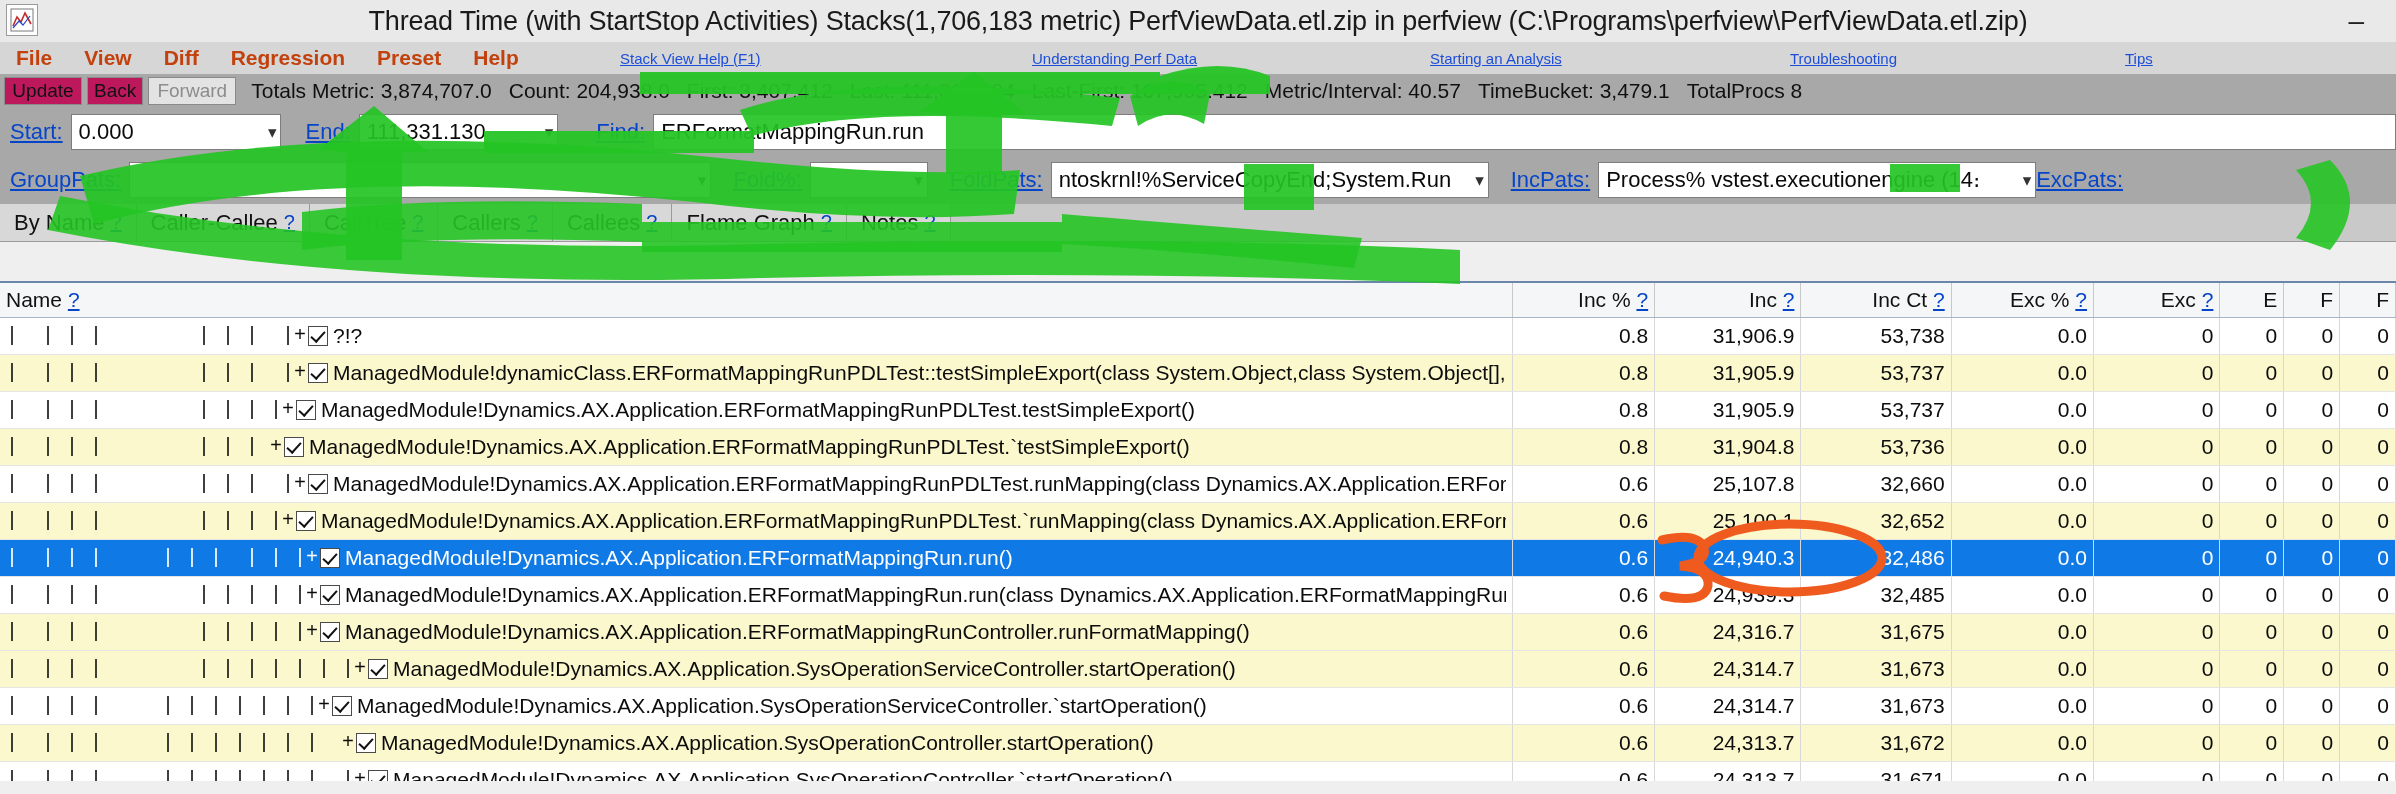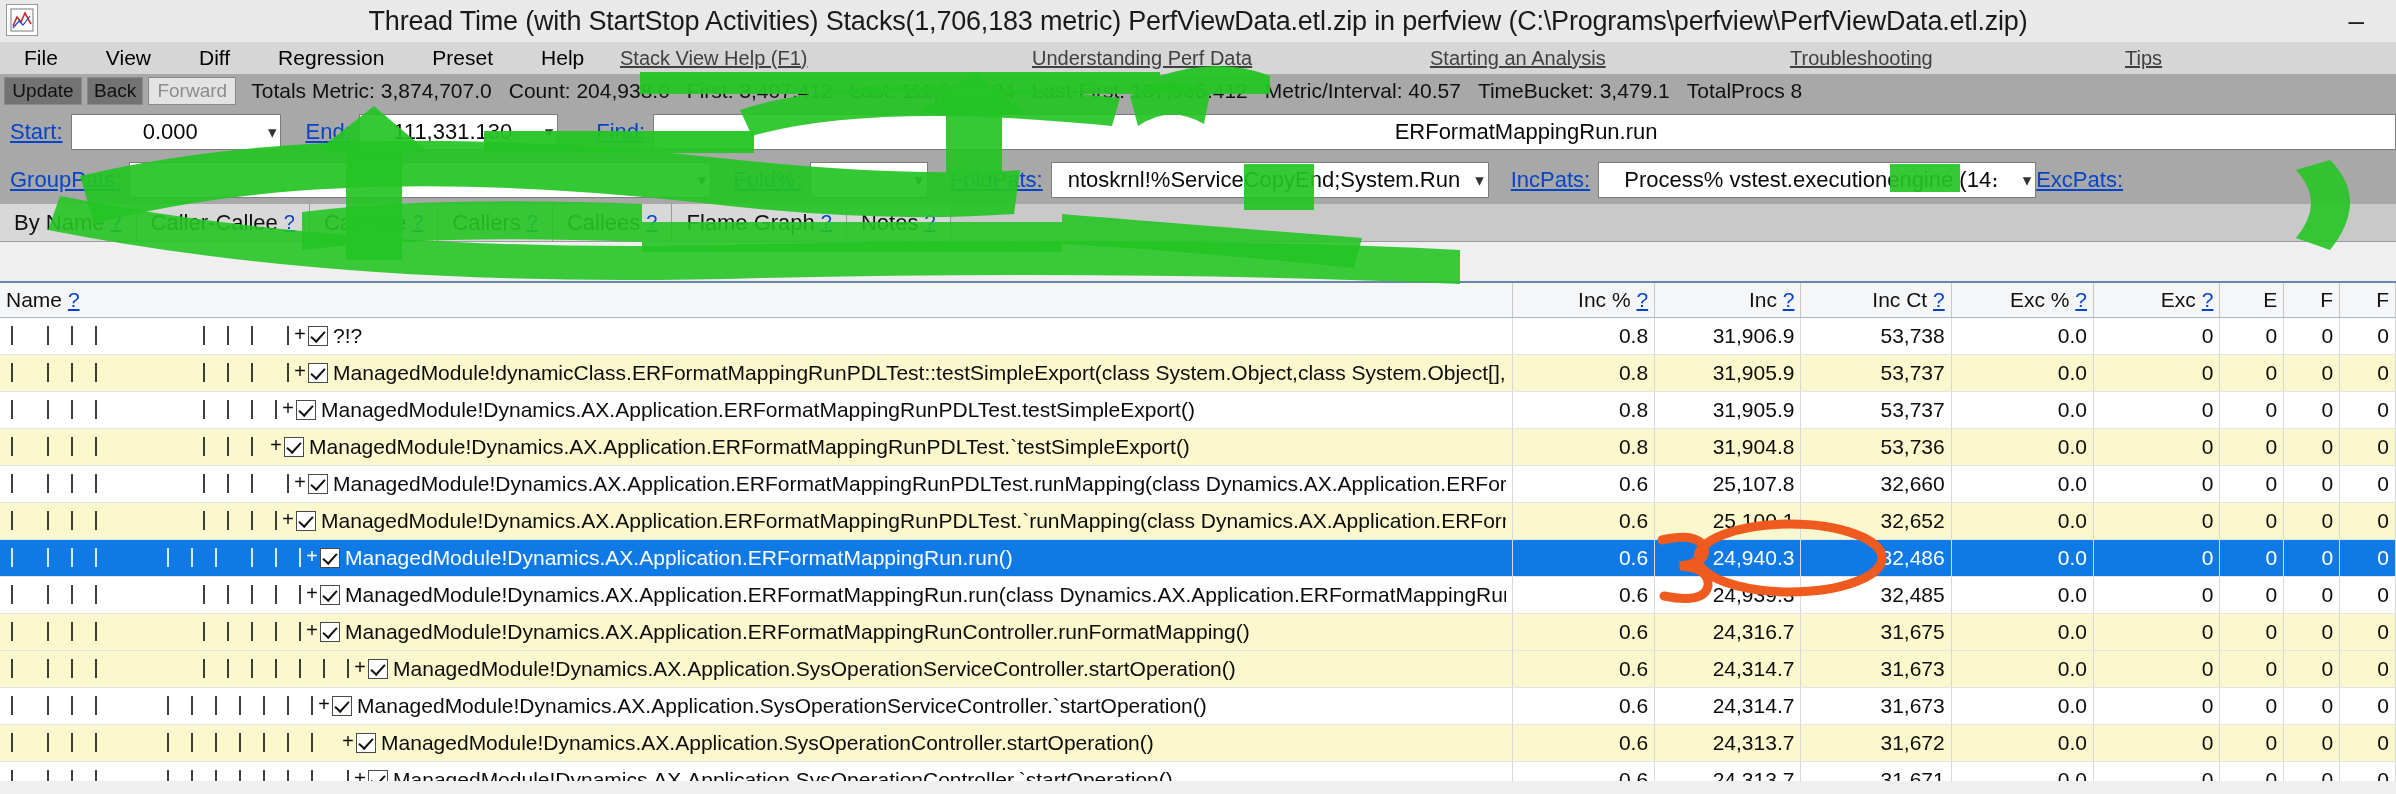--- a/index.html
+++ b/index.html
@@ -55,53 +55,54 @@
   
   .menubar {
     height: 32px;
     background: #d6d6d6;
     display: flex;
     align-items: center;
     position: relative;
   }
   .menu-item {
     font-size: 21px;
-    color: #000000;
-    padding: 0 24px;
-    white-space: nowrap;
+    color: #c2410c;
+    padding: 0 16px;
+    white-space: nowrap;
+    font-weight: bold;
   }
   .menu-links {
     position: absolute;
     left: 620px; top: 0;
     height: 32px;
     width: 1776px;
     display: flex;
     align-items: center;
   }
   .menu-link {
-    font-size: 20px;
-    color: #404040;
+    font-size: 15px;
+    color: #1d4ed8;
     text-decoration: underline;
     white-space: nowrap;
     position: absolute;
   }
 
   
   .navrow {
     height: 34px;
     background: #a8a8a8;
     display: flex;
     align-items: center;
     position: relative;
     padding-left: 4px;
   }
   .btn {
     height: 28px;
     min-width: 78px;
-    background: #737373;
+    background: #be185d;
     border: 1px solid #8a8a8a;
     font-size: 19px;
     color: #111;
     display: flex; align-items: center; justify-content: center;
     margin-right: 5px;
     white-space: nowrap;
     padding: 0 6px;
   }
   .btn.disabled { color: #8c8c8c; background: #e3e3e3; }
   .statline {
@@ -115,21 +116,20 @@
   .statline span { margin-right: 17px; }
 
   
   .filterrow {
     height: 48px;
     background: #a8a8a8;
     display: flex;
     align-items: center;
     position: relative;
     padding: 0 0 0 4px;
-    text-align: center;
   }
   .flabel {
     font-size: 22px;
     color: #0645c8;
     text-decoration: underline;
     white-space: nowrap;
     margin-right: 8px;
     z-index: 3;
     position: relative;
   }

